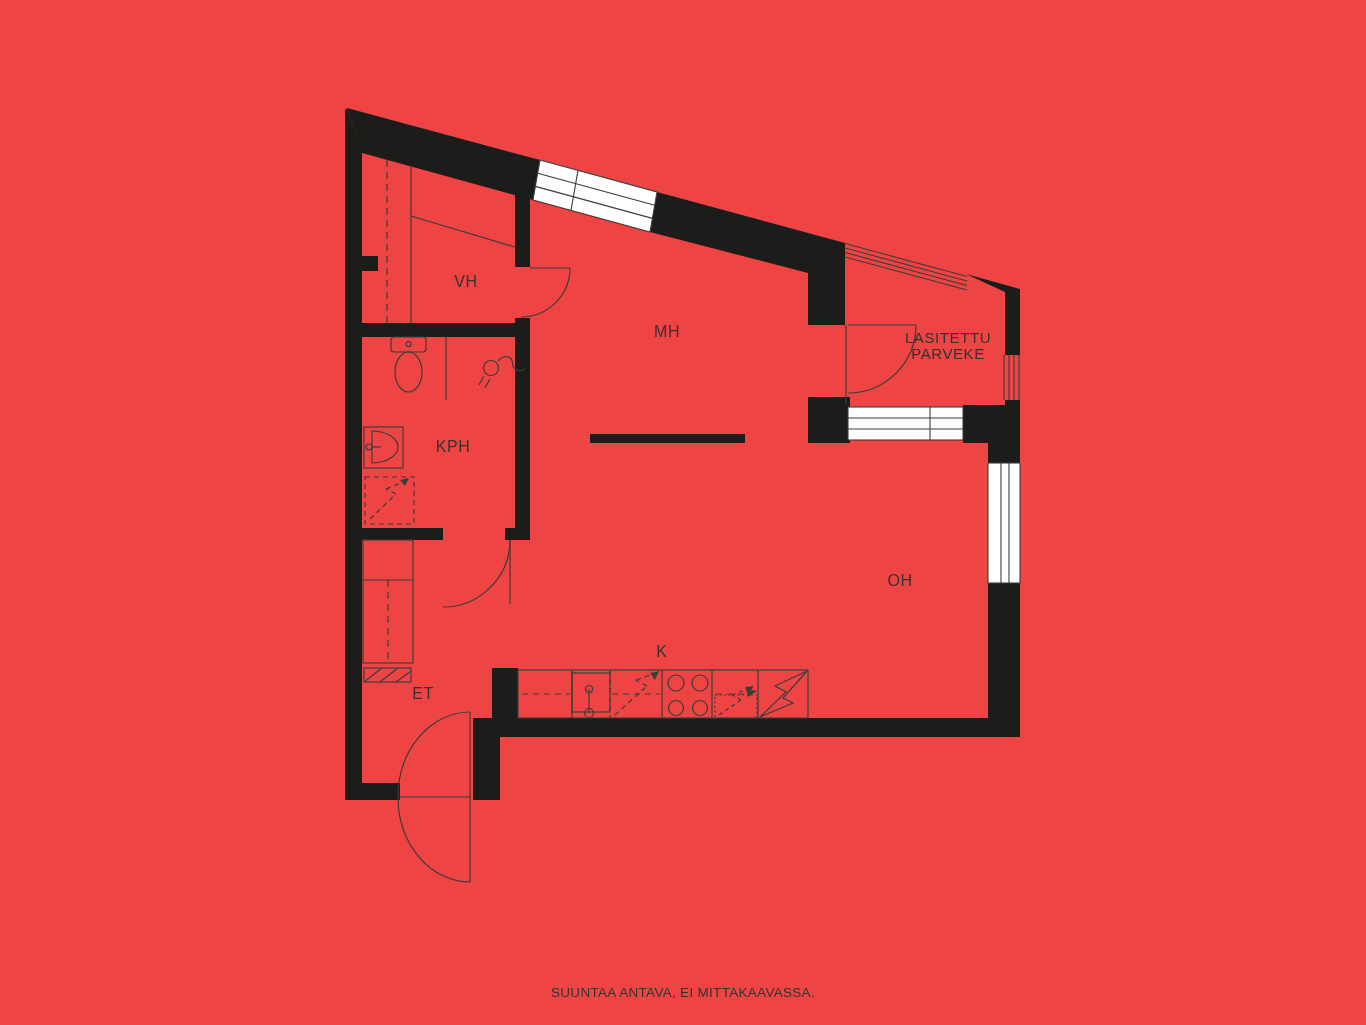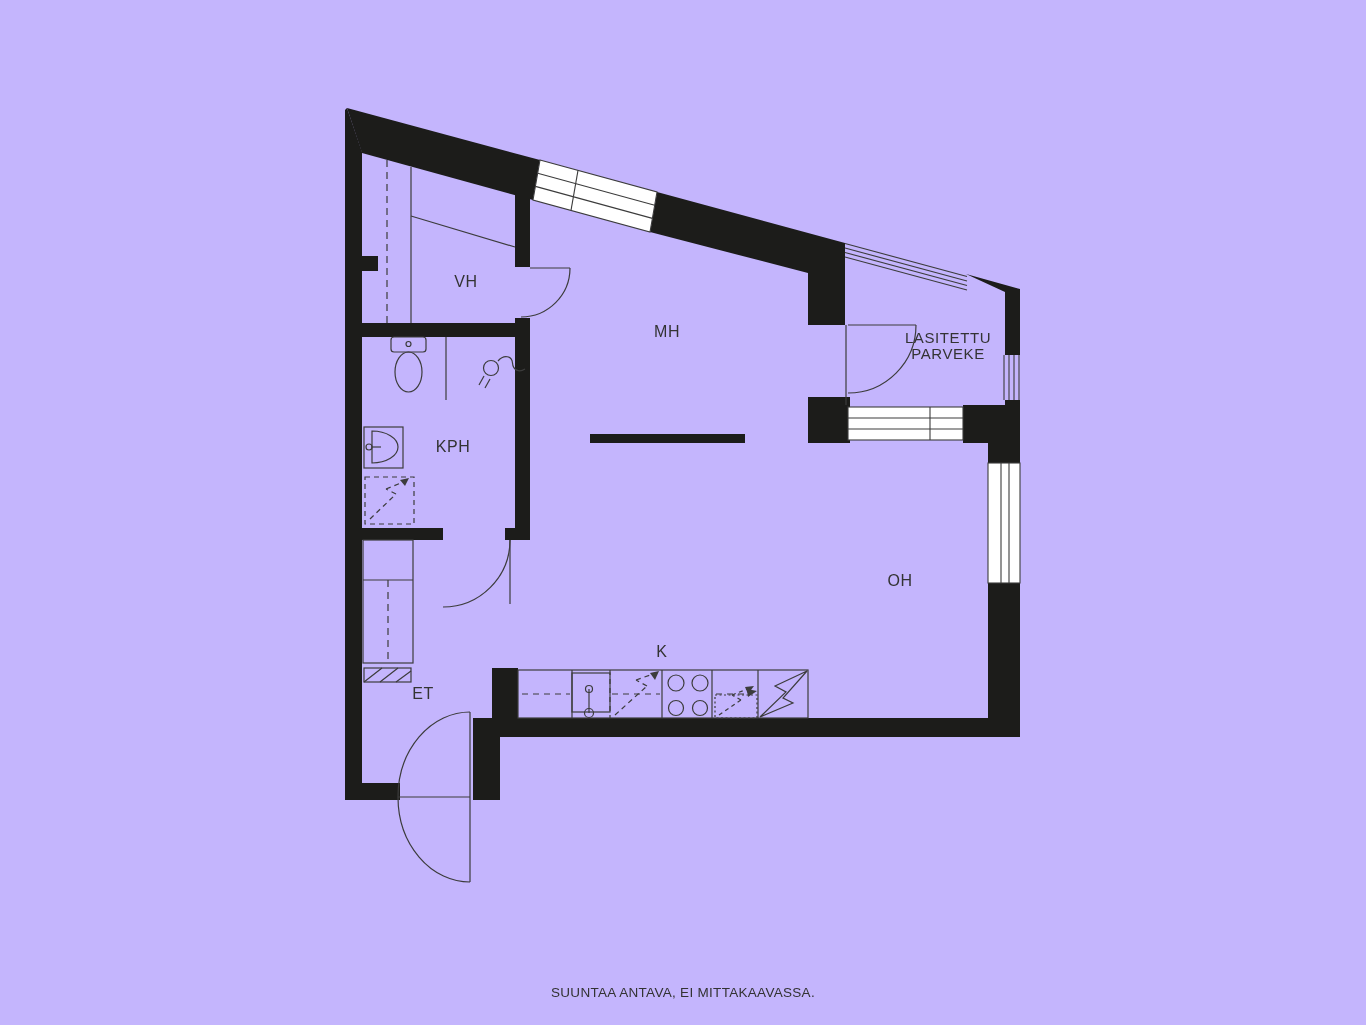--- a/index.html
+++ b/index.html
@@ -1,17 +1,17 @@
 <!DOCTYPE html>
 <html><head>
 <meta charset="utf-8">
 <style>
   html,body{margin:0;padding:0;background:#ffffff;}
   .page{
-    position:relative;width:1366px;height:1025px;background:#c4b5fd;
+    position:relative;width:1366px;height:1025px;background:#ef4444;
     font-family:"Liberation Sans", sans-serif;overflow:hidden;
   }
   svg text{
     font-family:"Liberation Sans", sans-serif;
     fill:#333333;
   }
   .room-label{font-size:16px;letter-spacing:0.6px;}
   .balcony-label{font-size:15px;letter-spacing:0.6px;}
   .caption-label{font-size:13.5px;letter-spacing:0.3px;}
 </style>

